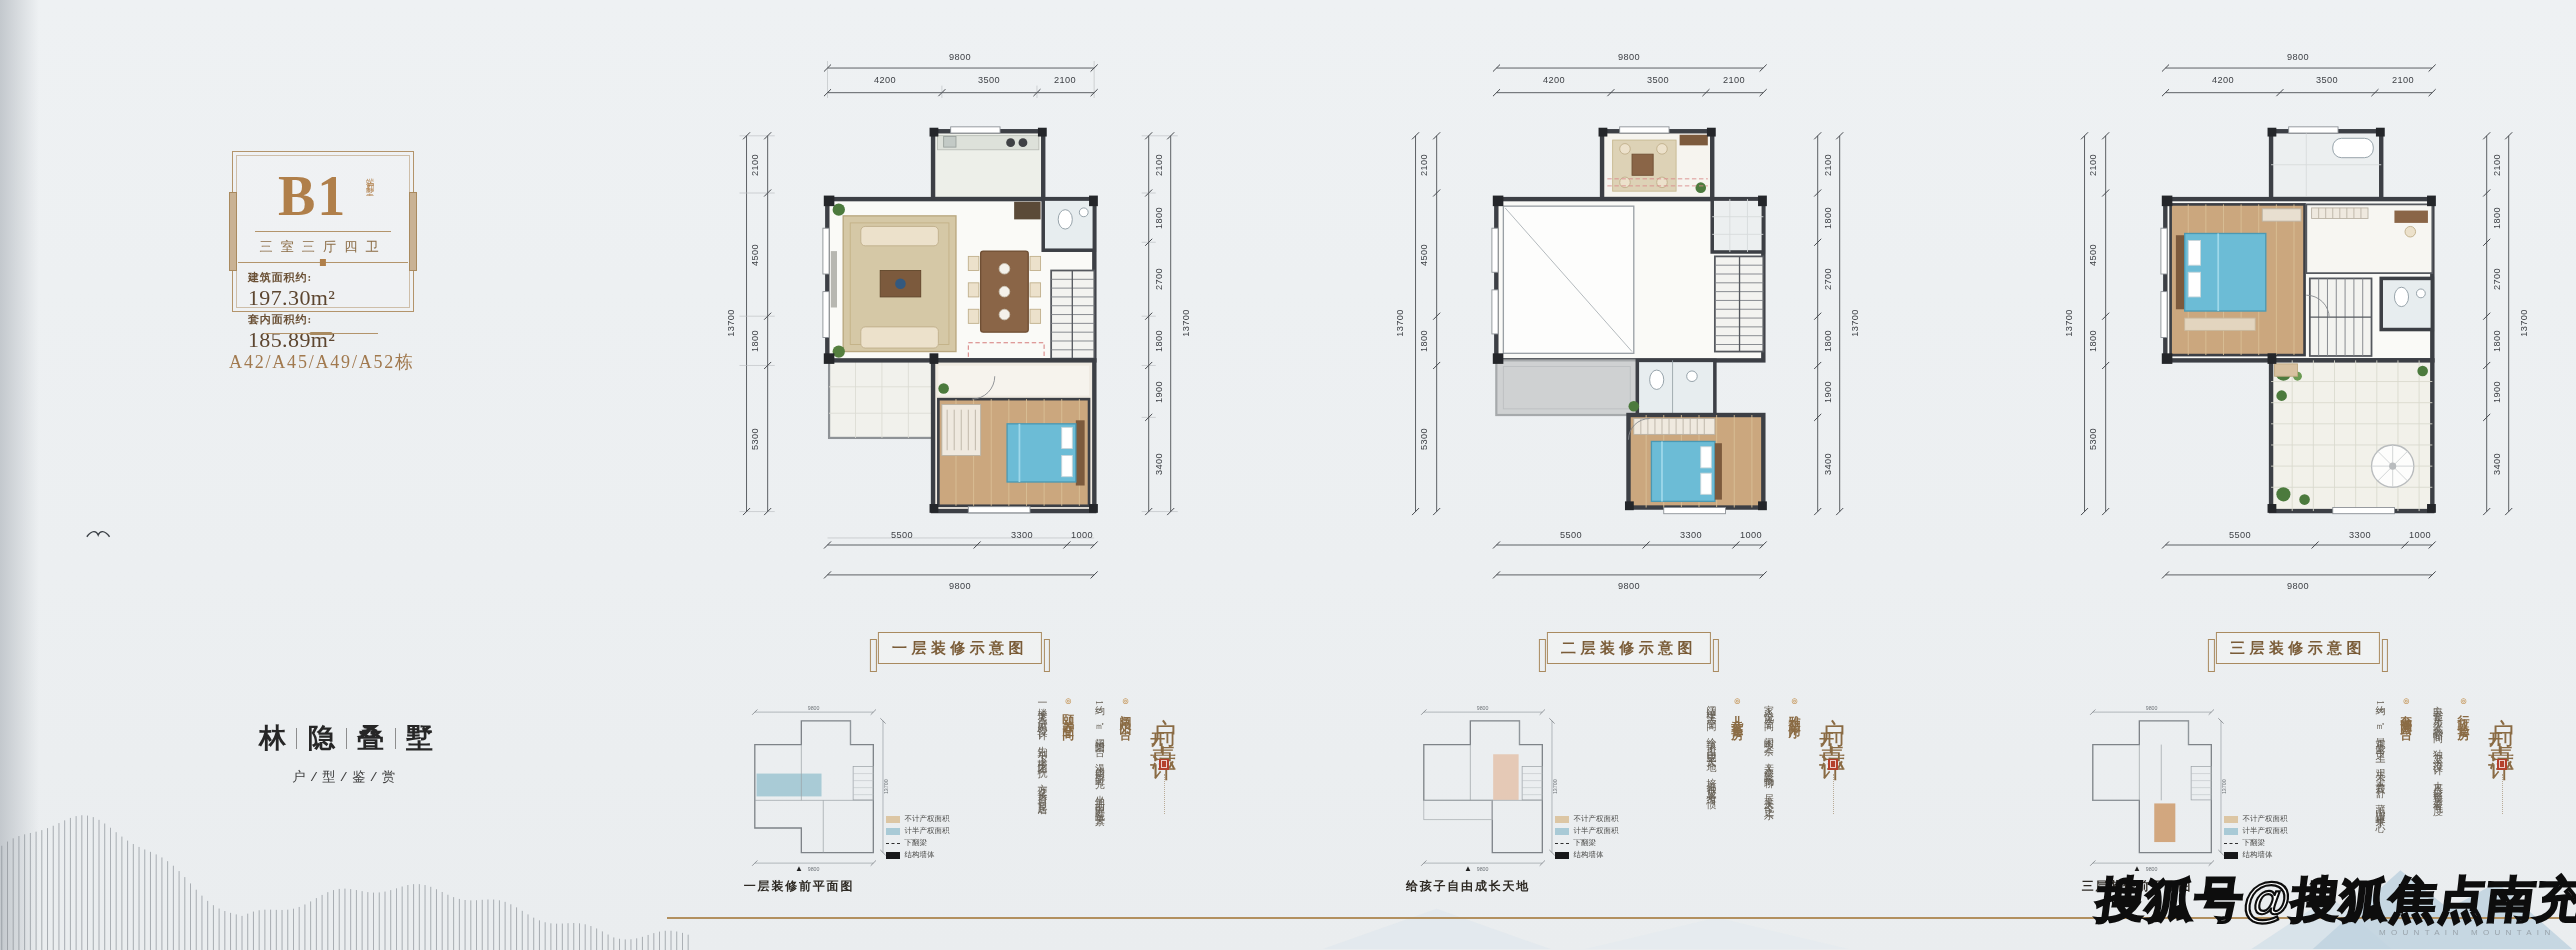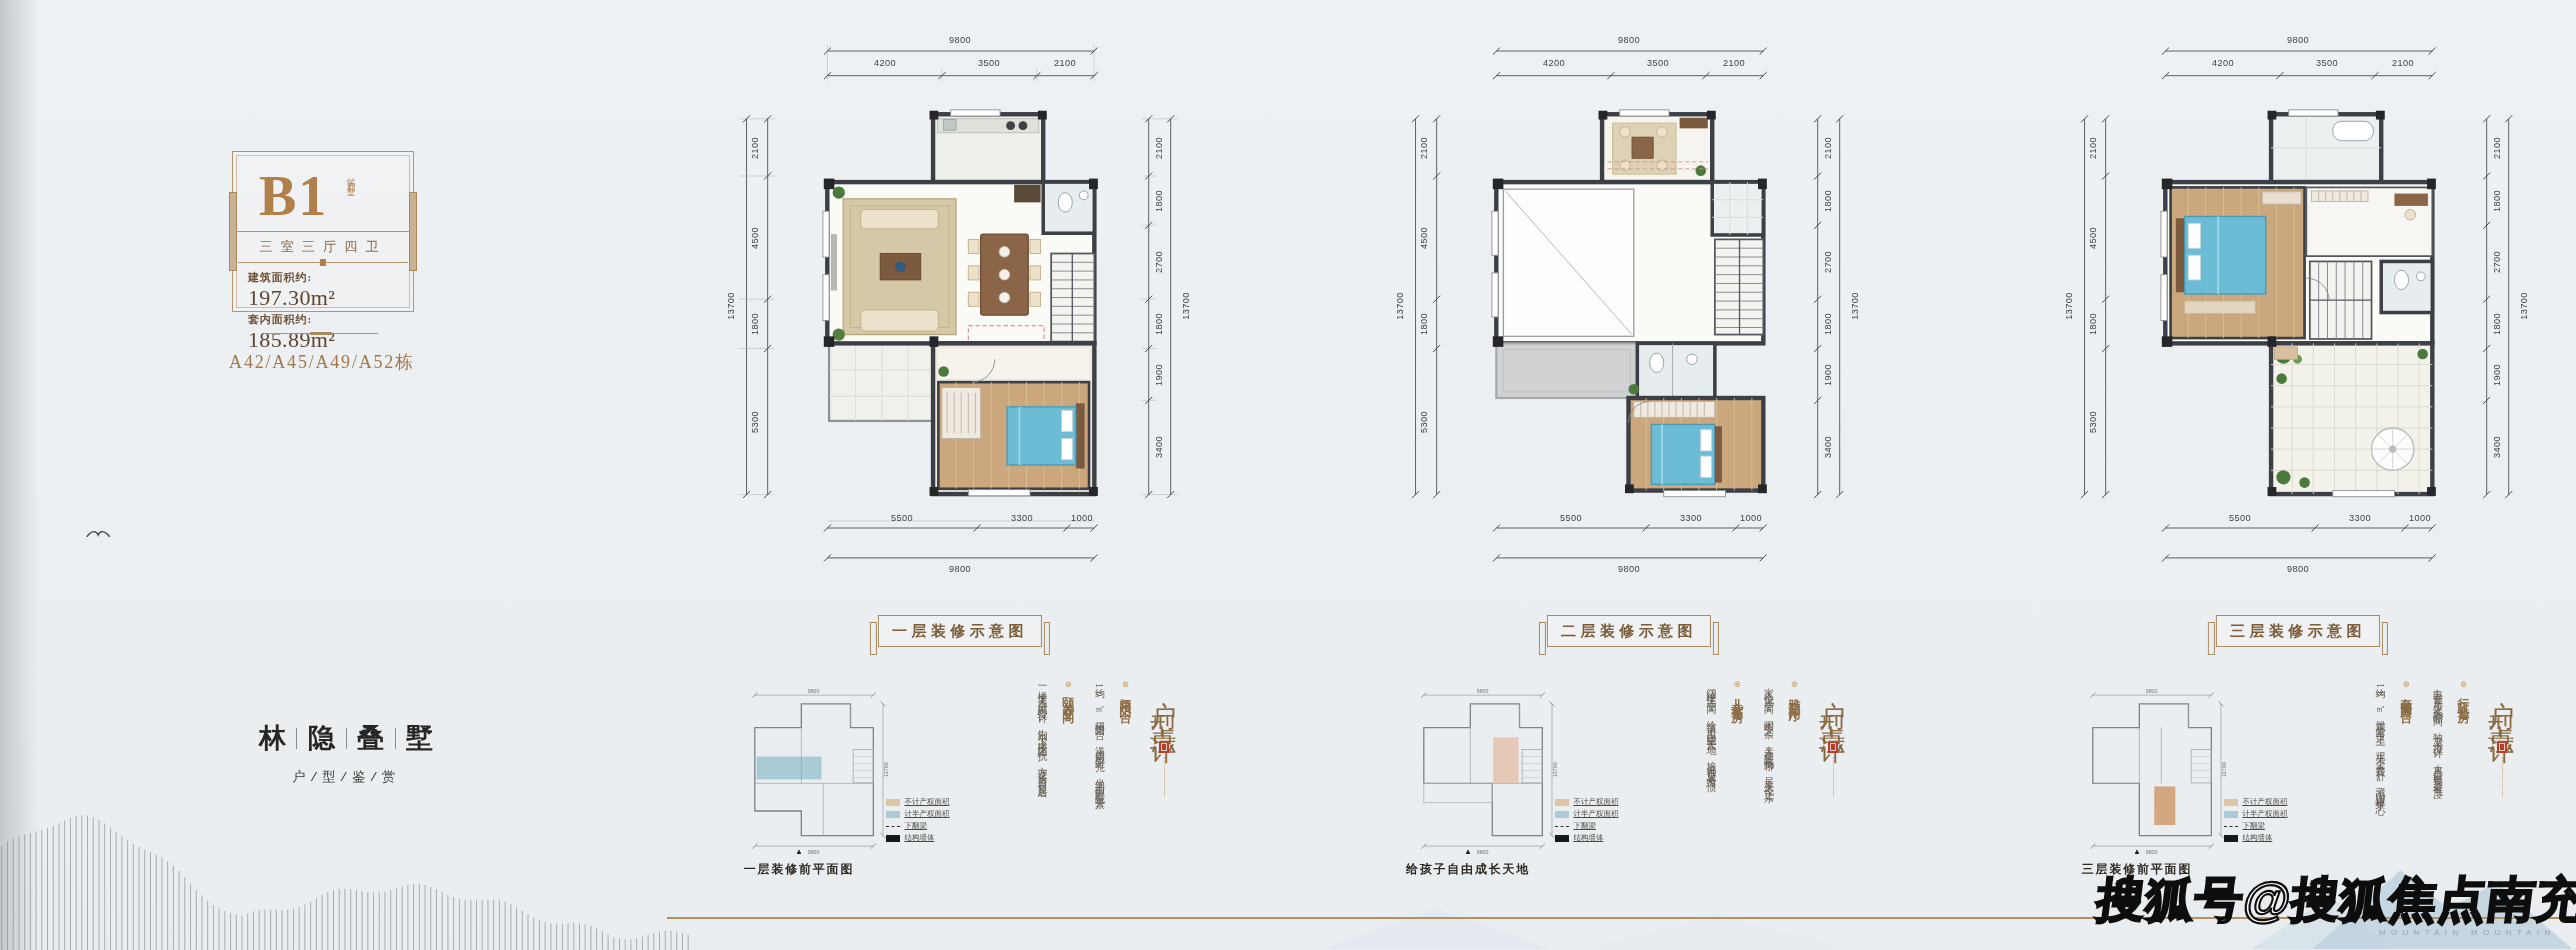--- a/index.html
+++ b/index.html
@@ -5,55 +5,55 @@
   html,body{margin:0;padding:0;width:2576px;height:951px;overflow:hidden;}
   body{font-family:"Liberation Sans",sans-serif;background:#edf0f2;}
   #stage{position:relative;width:2576px;height:951px;background:linear-gradient(180deg,#eef1f3 0%,#ecEFF1 60%,#eaedef 100%);}
   
   .lstrip{position:absolute;left:0;top:0;width:39px;height:951px;background:linear-gradient(to right,#c3c8cd,rgba(237,240,242,0));}
   
   .b1card{position:absolute;left:232px;top:151px;width:180px;height:159px;border:0.9px solid #b3946b;background:rgba(255,255,255,.12);}
   .b1card::before{content:"";position:absolute;inset:2.6px;border:0.9px solid rgba(179,148,107,.55);pointer-events:none;}
   .pillar{position:absolute;width:6.2px;height:77px;top:40px;background:#c9b294;border:0.9px solid #a98a5f;}
   .pillar.pl{left:-4.4px;} .pillar.pr{right:-4.4px;}
-  .b1main{position:relative;display:flex;align-items:flex-start;padding:10.6px 14px 3.5px 23px;height:65px;border-bottom:0.9px solid #b3946b;margin:0 3px;}
+  .b1main{position:relative;display:flex;align-items:flex-start;padding:10.6px 14px 3.5px 23px;height:65px;border-bottom:0.9px solid #b3946b;margin:0 22px;}
   .b1big{font-family:"Liberation Serif",serif;font-weight:bold;font-size:56px;line-height:67px;color:#b07f4a;letter-spacing:1.8px;}
   .b1tag{writing-mode:vertical-rl;font-size:8px;letter-spacing:3.5px;color:#b07f4a;margin-left:16px;margin-top:8.8px;font-family:"Liberation Serif",serif;}
   .b1row2{position:relative;margin:0 5.3px;height:30px;line-height:30px;text-align:center;letter-spacing:8px;font-size:13.2px;color:#8a6b44;border-bottom:0.9px solid #b3946b;font-family:"Liberation Serif",serif;}
   .b1row2 .sq{position:absolute;left:50%;bottom:-3.5px;width:6.2px;height:6.2px;background:#b07f4a;transform:translateX(-50%);}
   .b1areas{padding:7px 8.8px 0 12.3px;}
   .b1line{display:flex;align-items:baseline;margin-bottom:0.9px;flex-direction:column;}
   .b1lbl{font-size:11px;font-weight:bold;color:#6b5136;letter-spacing:0.9px;font-family:"Liberation Serif",serif;}
   .b1val{font-family:"Liberation Serif",serif;font-size:22px;color:#5d4630;margin-left:2.6px;letter-spacing:0.4px;}
   .b1div{position:absolute;left:264px;top:333px;width:114px;height:0.9px;background:#b3946b;}
   .b1div::after{content:"";position:absolute;left:50%;top:-1.3px;width:23px;height:3.5px;background:#a98a5f;border-radius:1.8px;transform:translateX(-50%);}
   .b1bld{position:absolute;left:214px;top:350px;width:216px;text-align:center;font-family:"Liberation Serif",serif;font-size:18px;letter-spacing:1.8px;color:#a1794e;}
   
   .brand{position:absolute;left:236px;top:720px;width:220px;text-align:center;}
   .brandrow{display:flex;justify-content:center;align-items:center;gap:10.6px;}
   .bch{font-family:"Liberation Serif",serif;font-weight:bold;font-size:27px;color:#262626;}
   .bsep{width:0.9px;height:21px;background:#8d8d8d;}
   .bsub{margin-top:12.3px;font-family:Liberation Mono, monospace;font-size:13.2px;letter-spacing:4.4px;color:#3d3d3d;}
   
-  .g{position:absolute;top:0;width:669px;height:757px;}
+  .g{position:absolute;top:17px;width:669px;height:757px;}
   .dl{position:absolute;font-family:"Liberation Sans",sans-serif;font-size:9.2px;color:#3e4146;letter-spacing:0.4px;white-space:nowrap;transform:translate(-50%,-50%);}
   .dlv{transform:translate(-50%,-50%) rotate(-90deg);}
   .dimsvg,.plansvg,.spsvg{position:absolute;}
   .dimsvg{left:0;top:0;}
   .plansvg{left:79px;top:79px;}
   .spsvg{left:26.4px;top:688px;}
   
   .capbox{position:absolute;left:247px;top:615px;transform:translateX(-50%);border:1.3px solid #a98a5f;padding:6.2px 13.2px 5.3px;font-family:"Liberation Serif",serif;font-size:15px;font-weight:bold;letter-spacing:4.4px;color:#7a5c38;white-space:nowrap;background:rgba(250,250,248,.25);}
   .capbox::before,.capbox::after{content:"";position:absolute;top:6.2px;width:4.4px;height:100%;border:0.9px solid #a98a5f;}
   .capbox::before{left:-8.8px;} .capbox::after{right:-8.8px;}
   
   .sptri{position:absolute;left:86px;top:847px;transform:translateX(-50%);font-size:8px;color:#1f1f1f;}
   .spcap{position:absolute;left:86px;top:861px;transform:translateX(-50%);font-family:"Liberation Serif",serif;font-weight:bold;font-size:12px;letter-spacing:1.8px;color:#2e2a24;white-space:nowrap;}
   
-  .legend{position:absolute;left:173px;top:798px;width:132px;font-size:7.5px;color:#4a4a48;text-decoration:underline;}
+  .legend{position:absolute;left:173px;top:798px;width:132px;font-size:7.5px;color:#4a4a48;}
   .lrow{display:flex;align-items:center;gap:4.4px;margin-bottom:4px;height:8px;}
   .lsw{width:14px;height:7px;flex:none;}
   .lsw.tan{background:#dcc6a4;} .lsw.blue{background:#a9cad6;}
   .lsw.dash{height:0;border-top:1.3px dashed #2e2e2e;}
   .lsw.solid{background:#17181a;}
   
   .review{position:absolute;left:319px;top:680px;height:222px;display:flex;flex-direction:row-reverse;align-items:flex-start;gap:13.2px;}
   .rtwrap{display:flex;flex-direction:column;align-items:center;}
   .rtitle{writing-mode:vertical-rl;font-family:"Liberation Serif",serif;font-size:26.4px;letter-spacing:12.3px;color:#8a6b44;}
   .seal{width:9.7px;height:11.4px;background:#b4402c;position:relative;margin-top:12.3px;}

